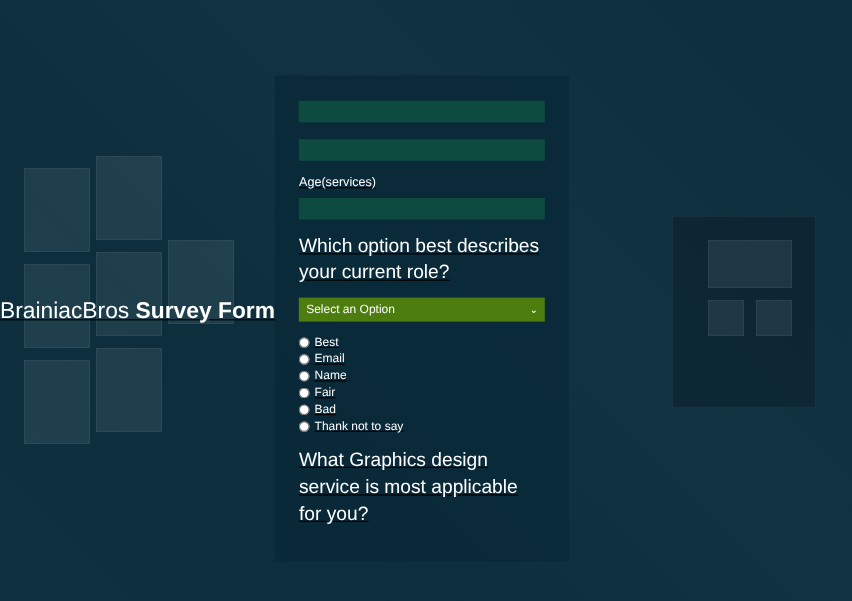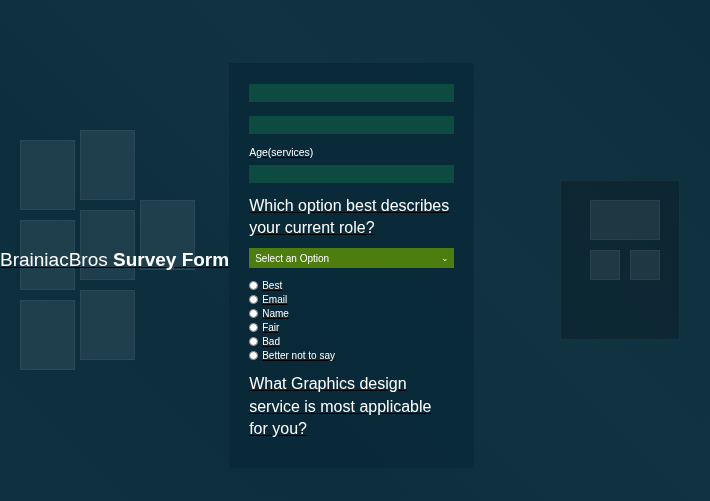--- a/index.html
+++ b/index.html
@@ -174,21 +174,21 @@
       <div class="radio-item">
         <input type="radio" name="svc" style="">
         <label>Fair</label>
       </div>
       <div class="radio-item">
         <input type="radio" name="svc" style="">
         <label>Bad</label>
       </div>
       <div class="radio-item">
         <input type="radio" name="svc" style="">
-        <label>Better not to say</label>
+        <label>Thank not to say</label>
       </div>
     </div>
 
     <div class="question">What Graphics design service is most applicable for you?</div>
     
 
     
     
 
   </div>

